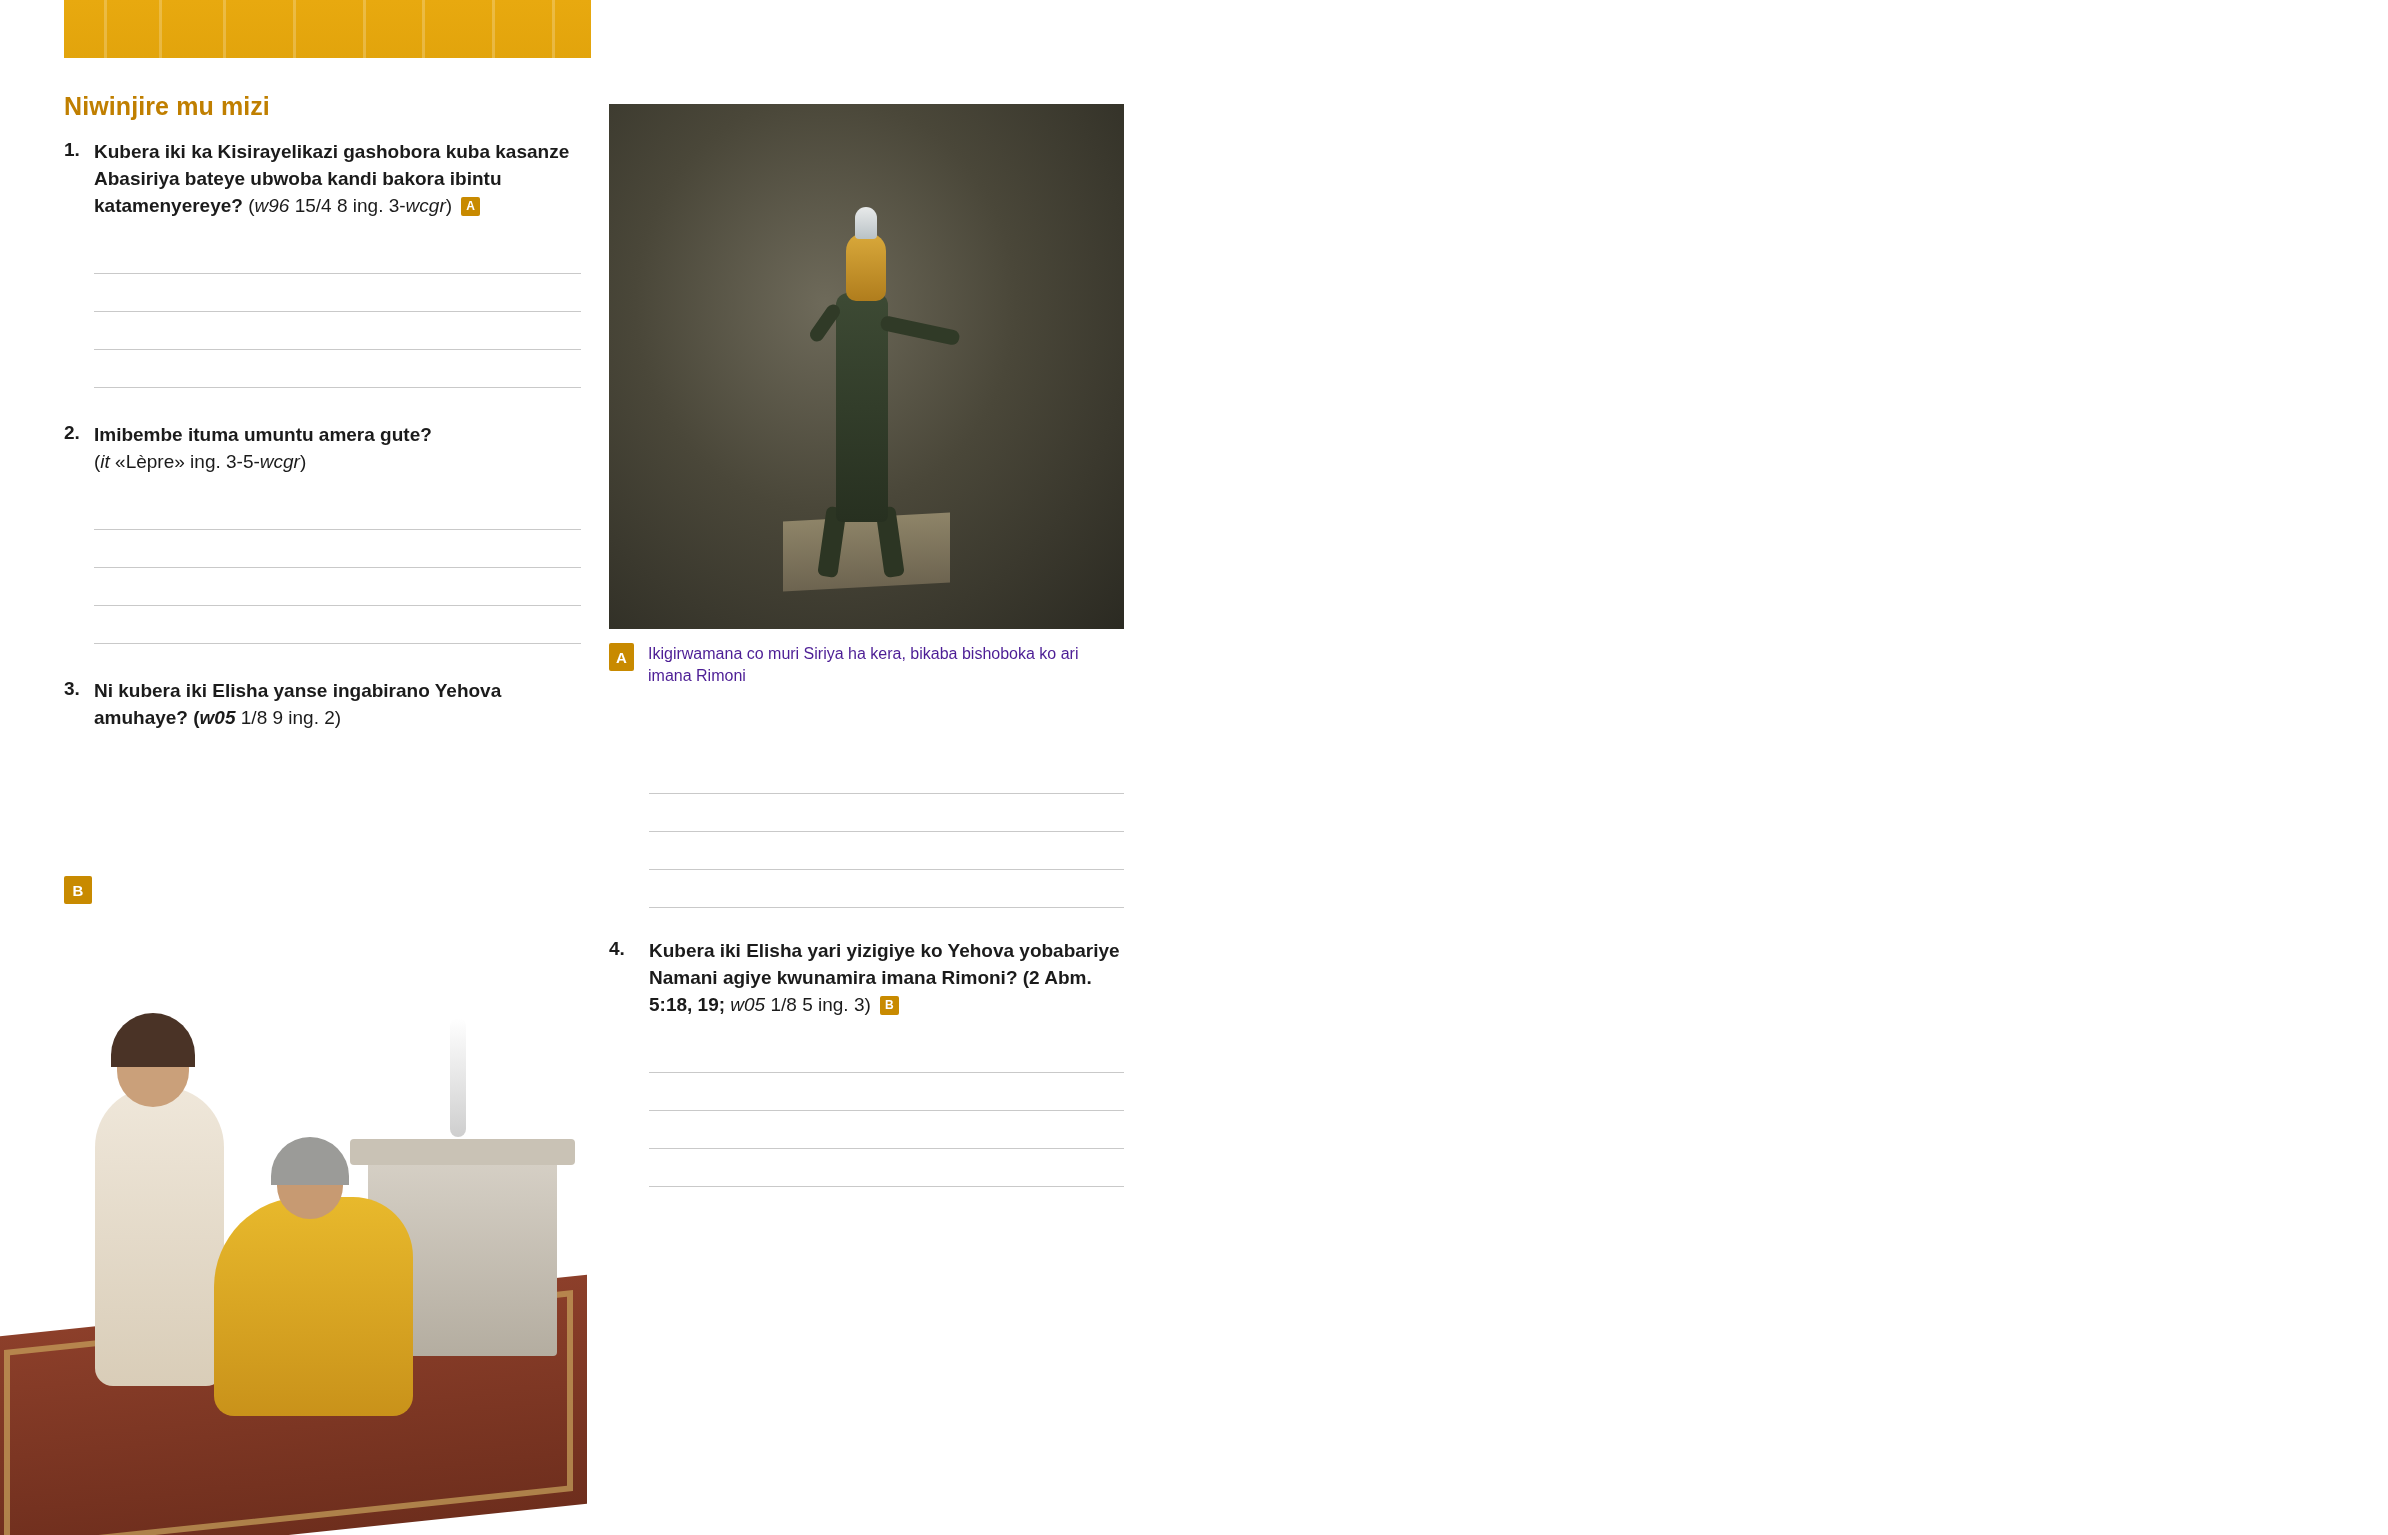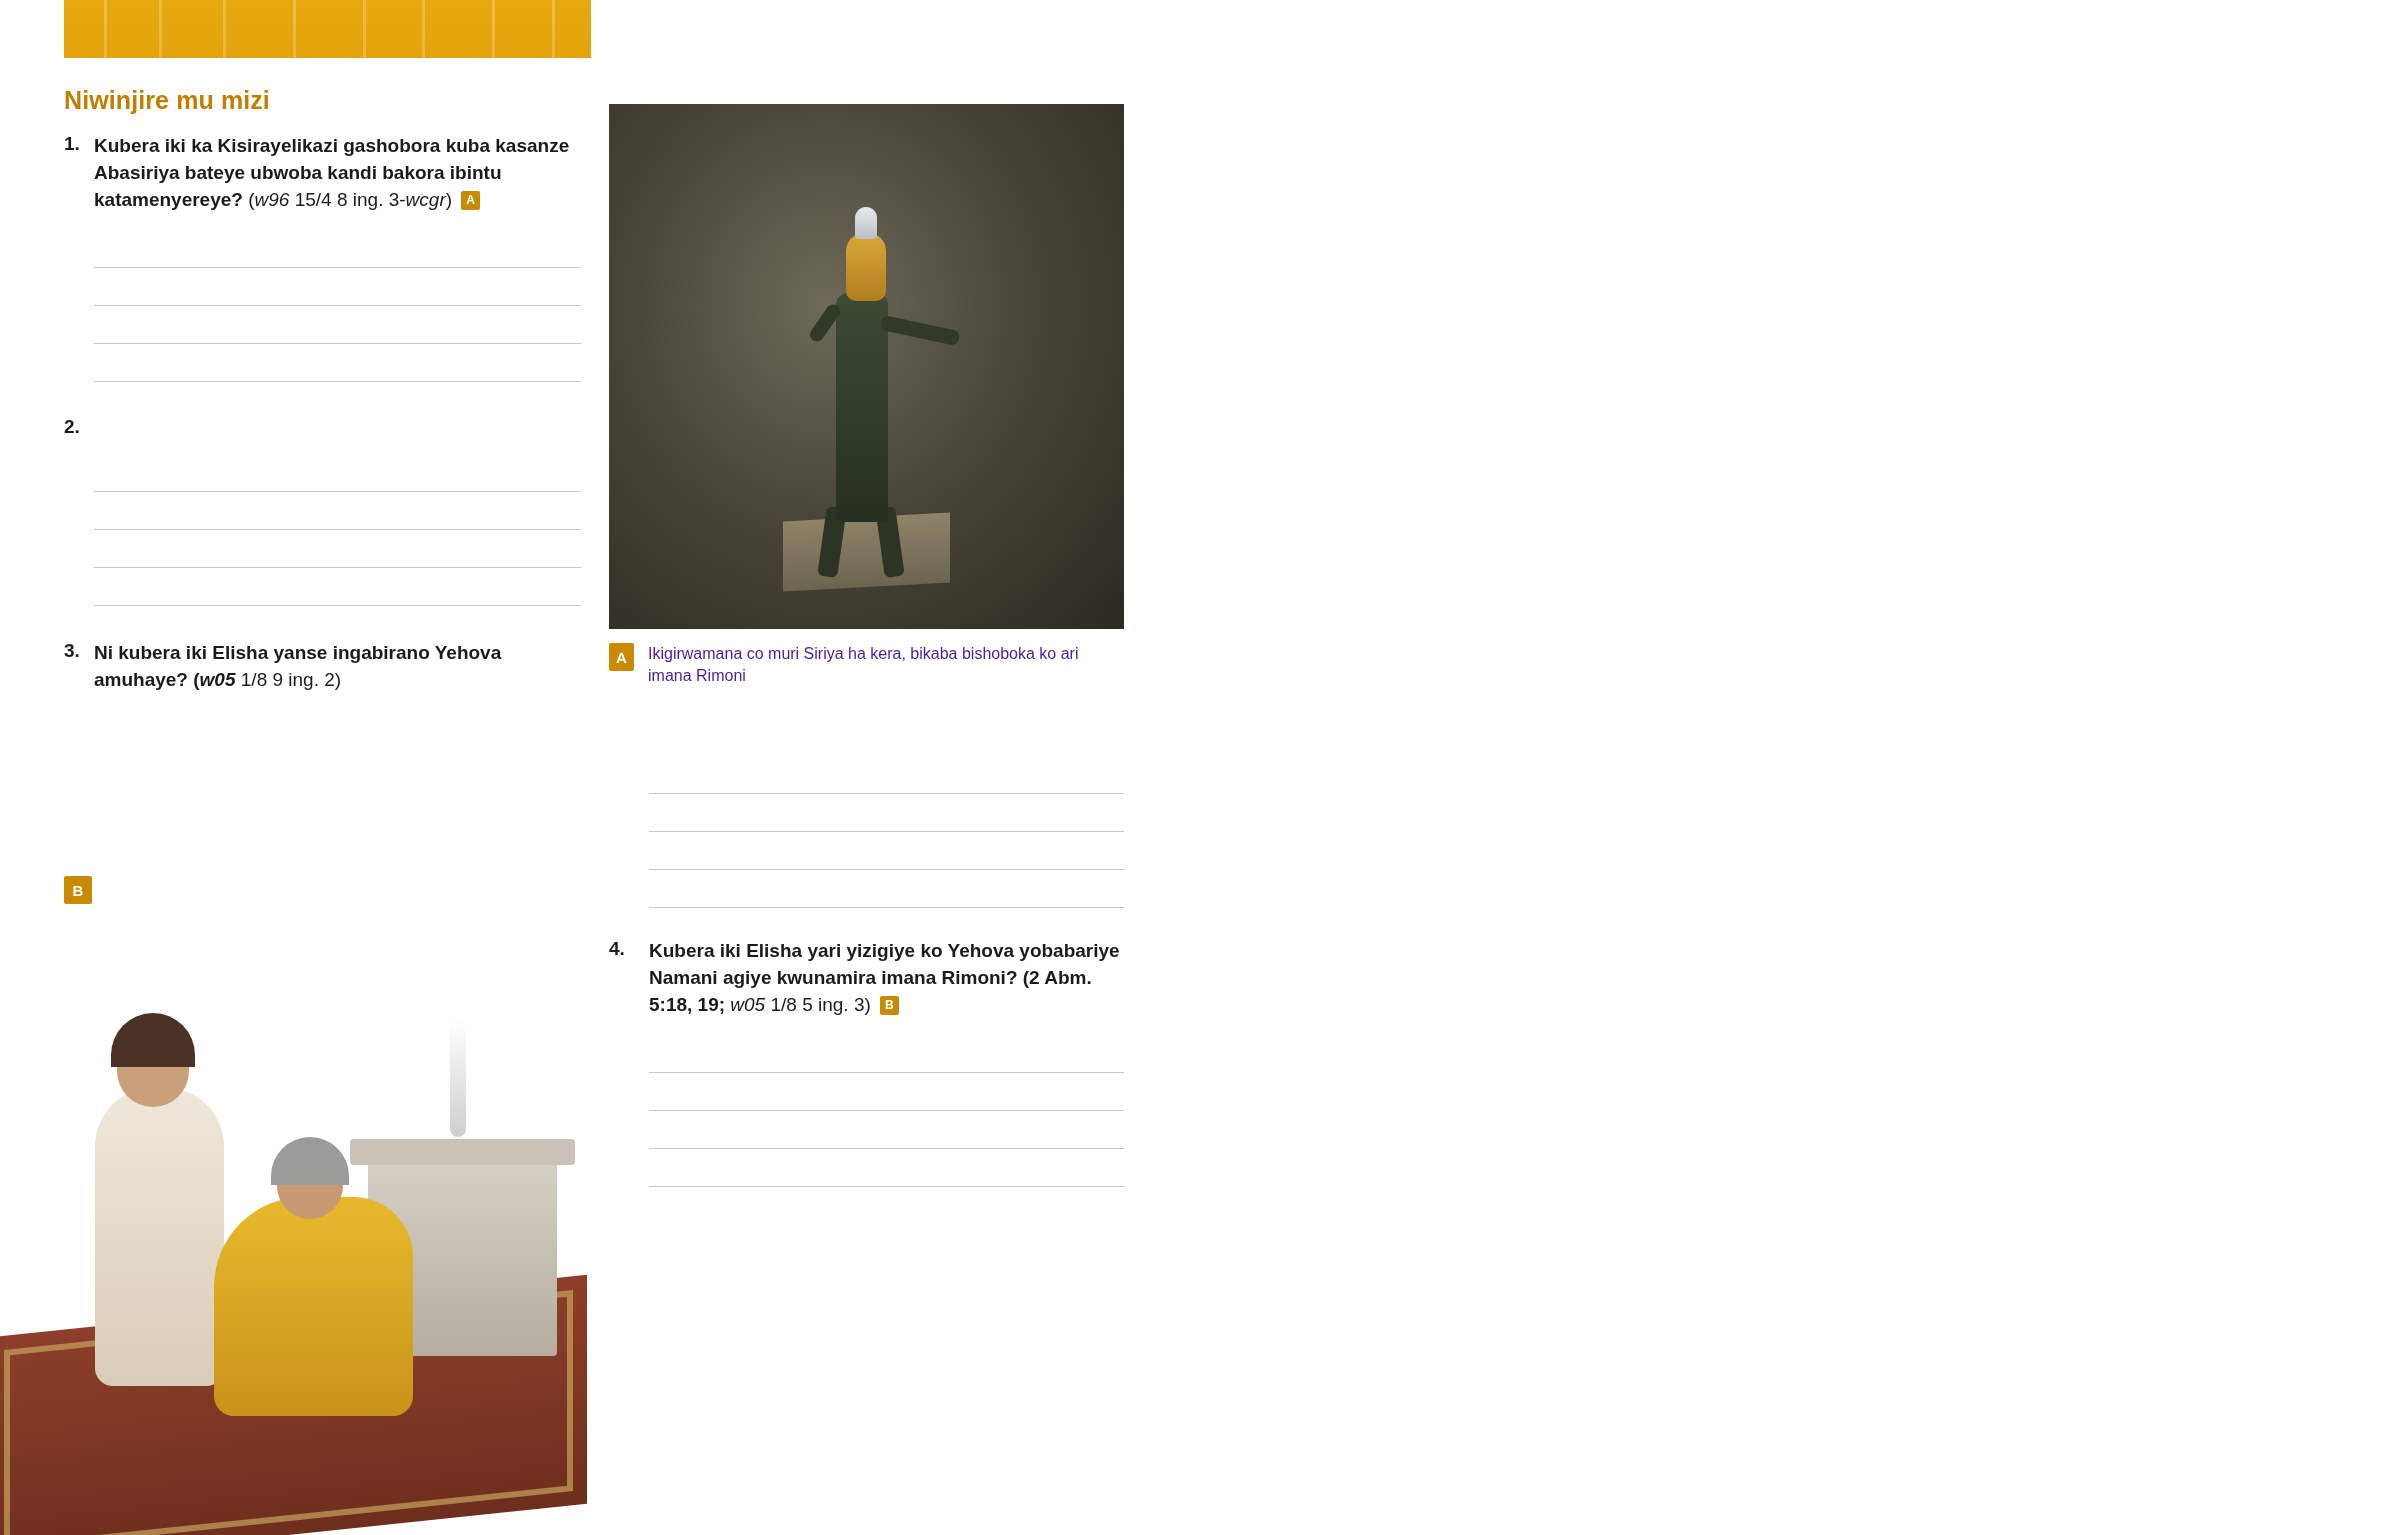--- a/index.html
+++ b/index.html
@@ -36,21 +36,21 @@
     background: #ffffff;
   }
 
   
   h2.sect {
     font-size: 25px; font-weight: bold; color: #c07f00;
     margin: 0 0 18px 0; letter-spacing: 0.1px;
   }
 
   
-  .qcol { position: absolute; left: 64px; top: 86px; width: 517px; }
+  .qcol { position: absolute; left: 64px; top: 92px; width: 517px; }
   .q { display: flex; margin-bottom: 6px; }
   .qnum { width: 30px; font-size: 19px; font-weight: bold; flex: 0 0 30px; }
   .qtext { font-size: 19px; line-height: 1.42; font-weight: bold; }
   .qtext .ref { font-weight: normal; }
   .qtext em { font-style: italic; }
   .tagmark {
     display: inline-block; background:#c88a00; color:#fff; font-size:12px;
     font-weight: bold; padding: 1px 5px; border-radius:2px; vertical-align: 2px;
     margin-left: 4px;
   }
@@ -199,20 +199,24 @@
     </div>
     <div class="lines">
       <div class="ln"></div>
       <div class="ln"></div>
       <div class="ln"></div>
       <div class="ln"></div>
     </div>
 
     <div class="q">
       <div class="qnum">2.</div>
+      <div class="qtext">
+        <span>Imibembe ituma umuntu amera gute?</span><br>
+        <span class="ref">(<em>it</em><span> «Lèpre» ing. 3-5-</span><em>wcgr</em><span>)</span></span>
+      </div>
     </div>
     <div class="lines">
       <div class="ln"></div>
       <div class="ln"></div>
       <div class="ln"></div>
       <div class="ln"></div>
     </div>
 
     <div class="q">
       <div class="qnum">3.</div>

